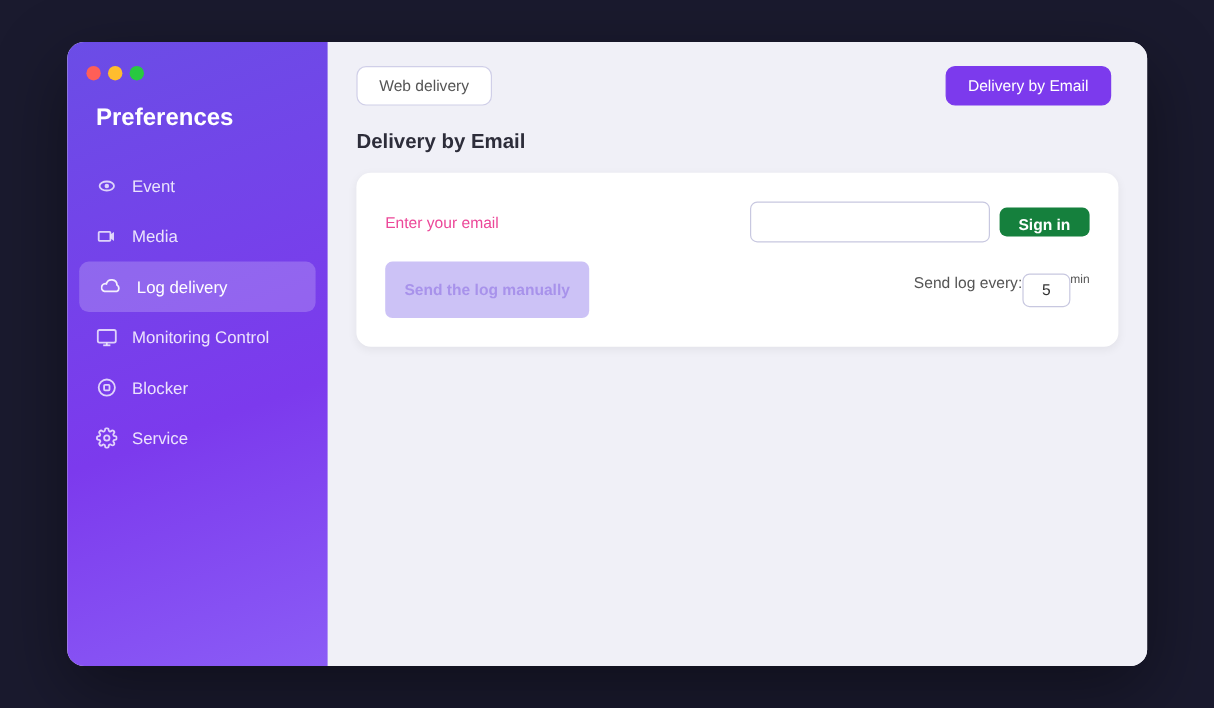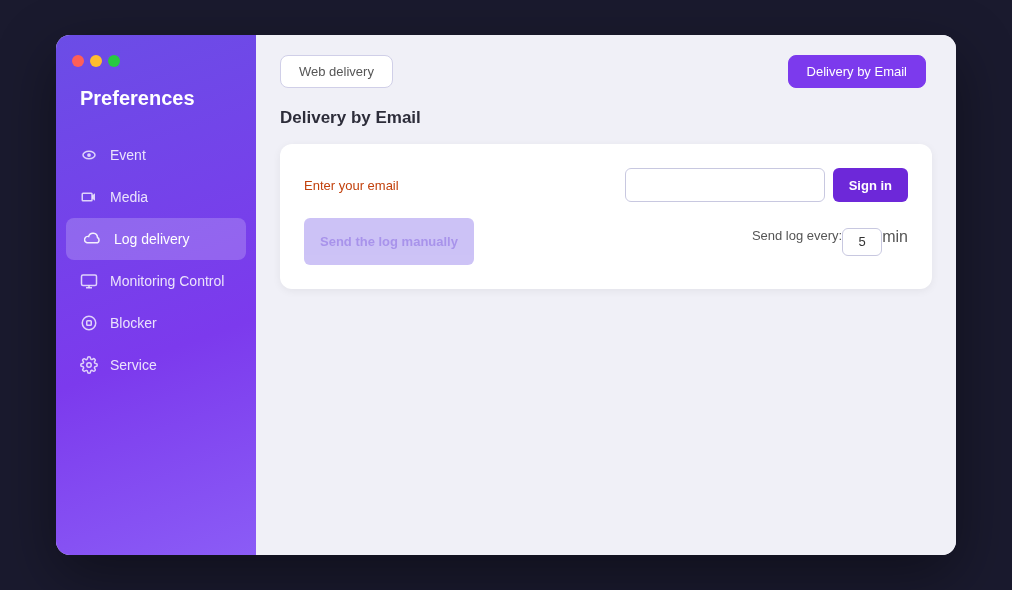--- a/index.html
+++ b/index.html
@@ -15,21 +15,21 @@
       width: 900px;
       height: 520px;
       background: #f0f0f7;
       border-radius: 14px;
       overflow: hidden;
       display: flex;
       box-shadow: 0 20px 60px rgba(0,0,0,0.4);
     }
     
     .sidebar {
-      width: 200px;
+      width: 217px;
       background: linear-gradient(160deg, #6b4de6 0%, #7c3aed 60%, #8b5cf6 100%);
       padding: 20px 0 20px 0;
       display: flex;
       flex-direction: column;
       position: relative;
       flex-shrink: 0;
     }
     .traffic-lights {
       display: flex;
       gap: 6px;
@@ -118,49 +118,49 @@
       box-shadow: 0 2px 8px rgba(0,0,0,0.06);
     }
     .email-row {
       display: flex;
       align-items: center;
       justify-content: space-between;
       margin-bottom: 16px;
     }
     .email-label {
       font-size: 13px;
-      color: #c2410c;
+      color: #ec4899;
       font-weight: 500;
     }
     .email-input-group {
       display: flex;
       gap: 8px;
       align-items: center;
     }
     .email-input {
       width: 200px;
       height: 34px;
       border: 1.5px solid #c8c8e0;
       border-radius: 6px;
       padding: 0 10px;
       font-size: 13px;
       outline: none;
       background: white;
       color: #333;
     }
     .sign-in-btn {
-      background: #6d28d9;
+      background: #15803d;
       color: white;
       border: none;
       border-radius: 6px;
       padding: 7px 16px;
       font-size: 13px;
       font-weight: 600;
       cursor: pointer;
-      height: 34px;
+      height: 24px;
     }
     .send-manual-btn {
       background: #c4b8f5;
       color: #9980e8;
       border: none;
       border-radius: 6px;
       padding: 16px 16px;
       font-size: 13px;
       font-weight: 600;
       cursor: pointer;
@@ -184,21 +184,21 @@
       width: 40px;
       height: 28px;
       border: 1.5px solid #c8c8e0;
       border-radius: 6px;
       text-align: center;
       font-size: 13px;
       color: #333;
       outline: none;
     }
     .interval-unit {
-      font-size: 16px;
+      font-size: 10px;
       color: #555;
     }
   </style>
 </head>
 <body>
 
 <div class="window">
 
   <div class="sidebar">
     <div class="traffic-lights">

